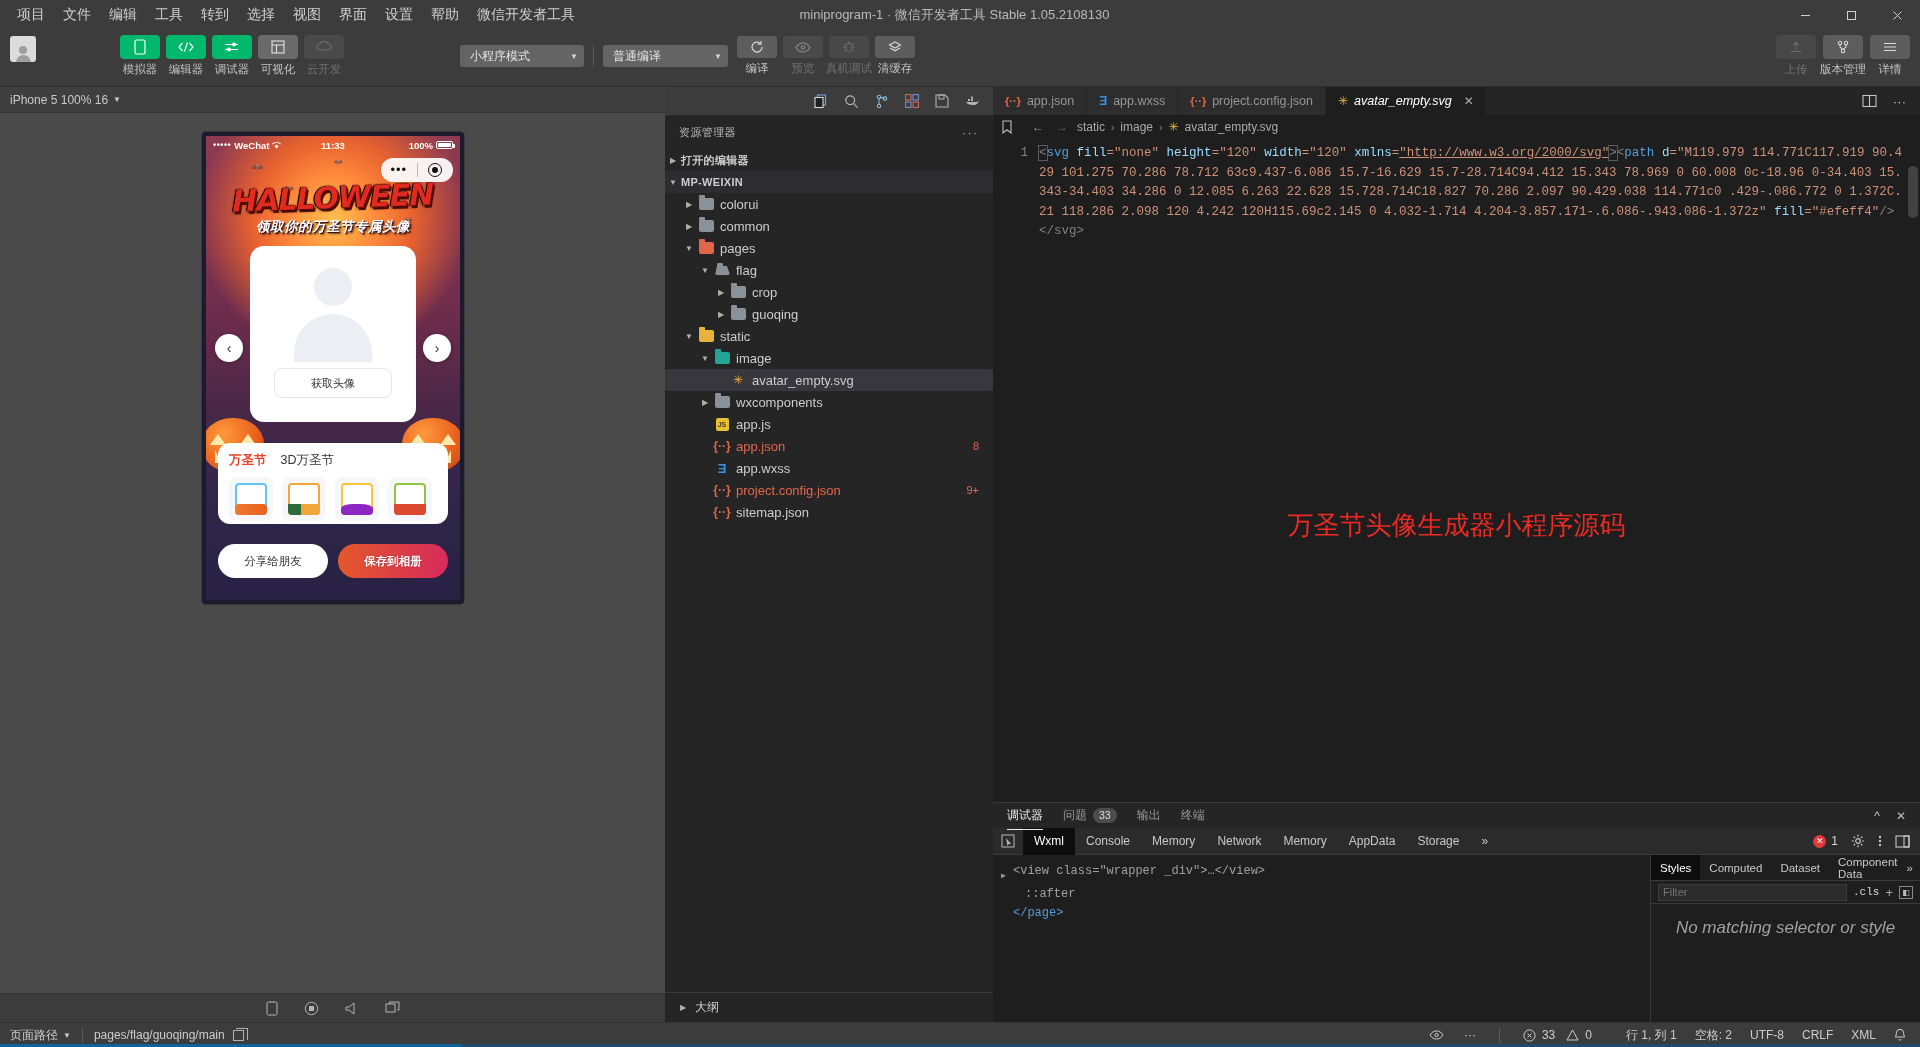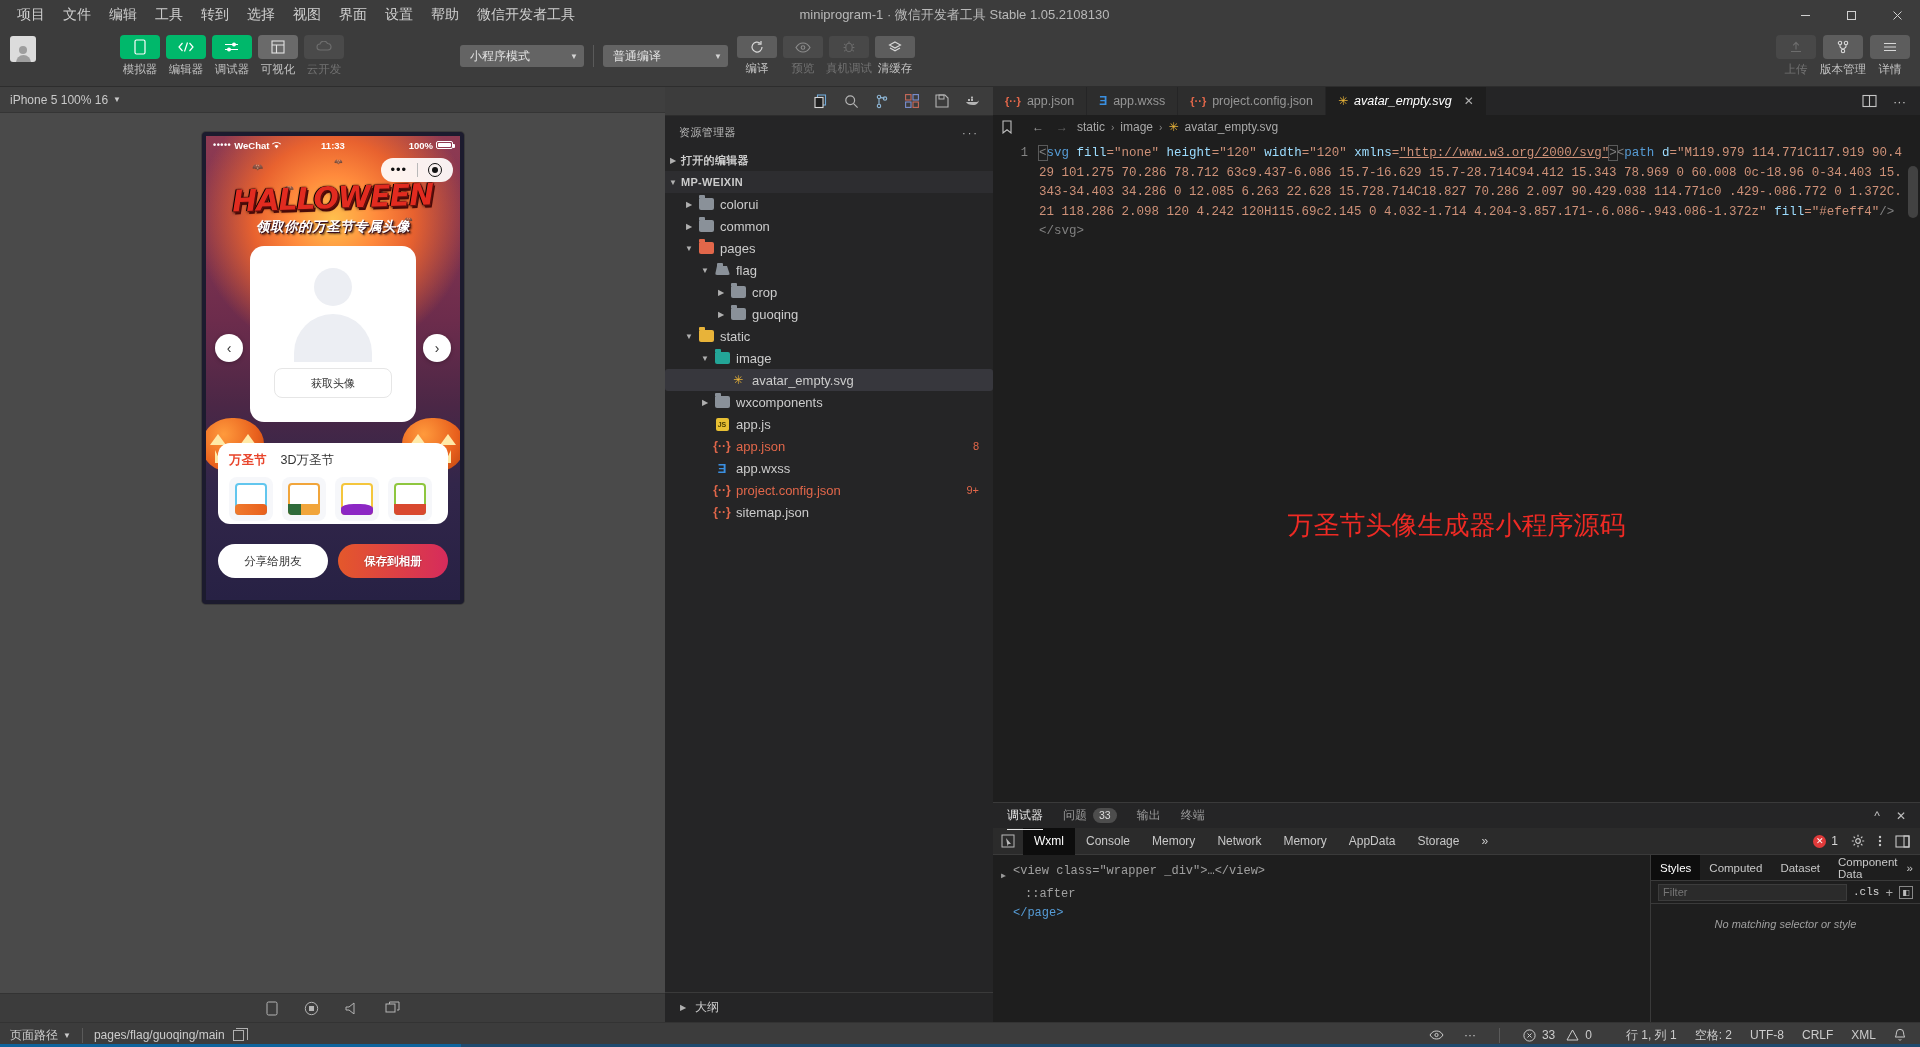--- a/index.html
+++ b/index.html
@@ -308,21 +308,21 @@
   .styles-pane { width: 270px; flex: 0 0 270px; background: #1e1e1e; border-left: 1px solid #3a3a3a; display: flex; flex-direction: column; }
   .st-tabs { height: 25px; display: flex; align-items: center; font-size: 11.5px; color: #c8c8c8; }
   .st-tab { padding: 0 9px; height: 25px; display: flex; align-items: center; }
   .st-tab.active { background: #0d0d0d; color: #fff; }
   .st-more { margin-left: auto; padding-right: 8px; }
   .st-filter { height: 24px; display: flex; align-items: center; gap: 6px; border-top: 1px solid #3a3a3a; border-bottom: 1px solid #3a3a3a; padding: 0 7px; }
   .st-filter input { flex:1; background: #2b2b2b; border: 1px solid #3c3c3c; height: 17px; color: #c8c8c8; font-size: 11px; padding: 0 4px; outline: none; font-family: inherit; }
   .st-cls { font-size: 11px; color: #d6d6d6; font-family: "Liberation Mono", monospace; }
   .st-plus { color: #a8a8a8; font-size: 13px; }
   .st-box { width: 14px; height: 13px; border: 1px solid #888; display:flex; align-items:center; justify-content:center; font-size:8px; color:#bbb; }
-  .st-empty { padding: 14px 0; text-align: center; font-size: 11px; color: #a0a0a0; font-style: italic; }
+  .st-empty { padding: 14px 0; text-align: center; font-size: 17px; color: #a0a0a0; font-style: italic; }
 
   
   .statusbar { height: 25px; background: #3c3c3c; display: flex; align-items: center; font-size: 12px; color: #cccccc; flex: 0 0 25px; border-top: 1px solid #333; }
   .sb-left { display: flex; align-items: center; gap: 8px; padding-left: 10px; }
   .sb-seg { display: flex; align-items: center; gap: 5px; }
   .sb-div { width: 1px; height: 15px; background: #5a5a5a; margin: 0 3px; }
   .sb-mid { display: flex; align-items: center; gap: 20px; margin-left: auto; }
   .sb-right2 { display: flex; align-items: center; gap: 18px; padding-right: 14px; margin-left: 34px; }
   .sb-problems { display: flex; align-items: center; gap: 6px; }
   .copy-ic { width: 11px; height: 11px; border: 1px solid #b0b0b0; position: relative; }

